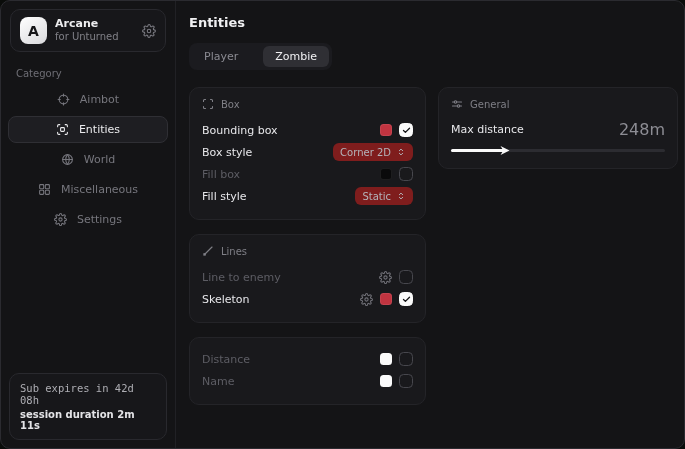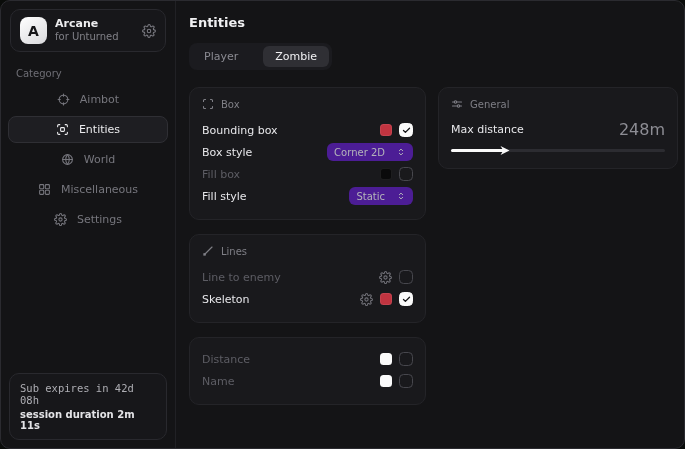--- a/index.html
+++ b/index.html
@@ -55,21 +55,21 @@
   .row-label { font-size:11px; color:#e7e7ea; }
   .row.dim .row-label { color:#5d5d64; }
   .ctrls { display:flex; align-items:center; gap:7px; }
   .swatch { width:12px; height:12px; border-radius:3.5px; border:1px solid rgba(255,255,255,0.08); }
   .checkbox {
     width:14px; height:14px; border-radius:4.5px; border:1.5px solid #47474d;
     display:flex; align-items:center; justify-content:center; cursor:pointer; background:transparent;
   }
   .checkbox.checked { background:#fafafa; border-color:#fafafa; color:#141416; }
   .select {
-    display:flex; align-items:center; gap:11px; background:#4c1d95; border-radius:6px;
+    display:flex; align-items:center; gap:5px; background:#7f1d1d; border-radius:6px;
     padding:3.5px 7px; font-size:10px; color:#b4b4ba; cursor:pointer;
   }
   .mini-gear { color:#6f6f76; display:flex; cursor:pointer; }
   
   .slider-row { display:flex; align-items:center; justify-content:space-between; height:20px; margin-top:2px; }
   .slider-value { font-size:16px; color:#8d8d94; }
   .slider { position:relative; height:12px; margin-top:5px; cursor:pointer; }
   .slider-track { position:absolute; top:5px; left:0; right:0; height:3px; background:#2c2c31; border-radius:2px; }
   .slider-fill { position:absolute; top:5px; left:0; height:3px; background:#fafafa; border-radius:2px; }
   .slider-thumb {

